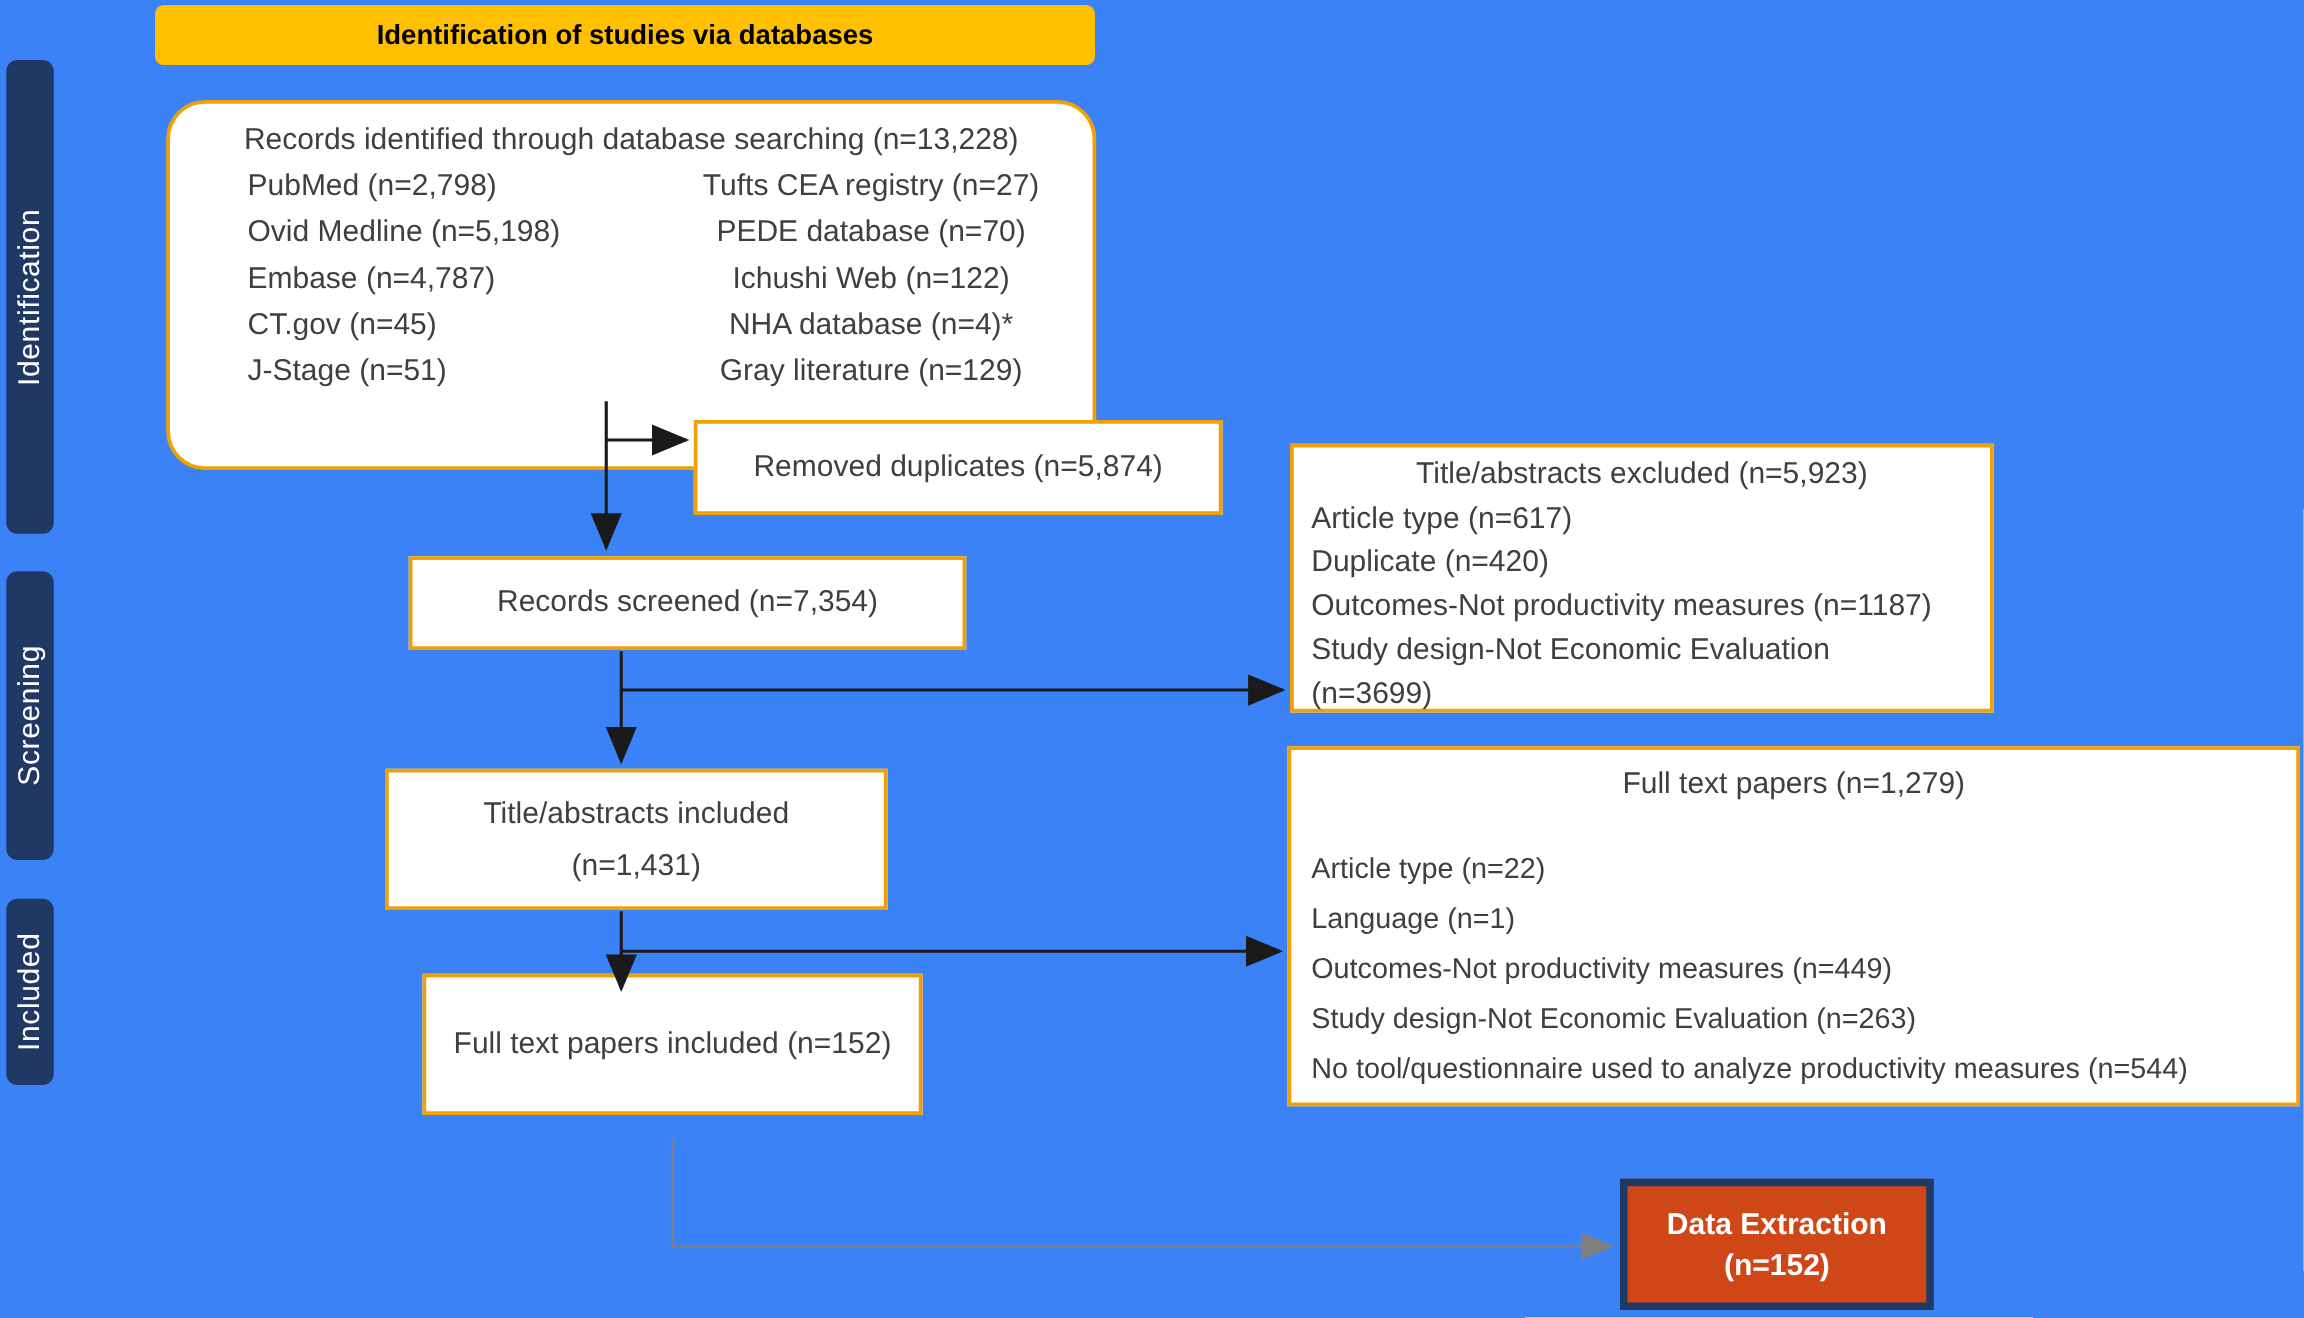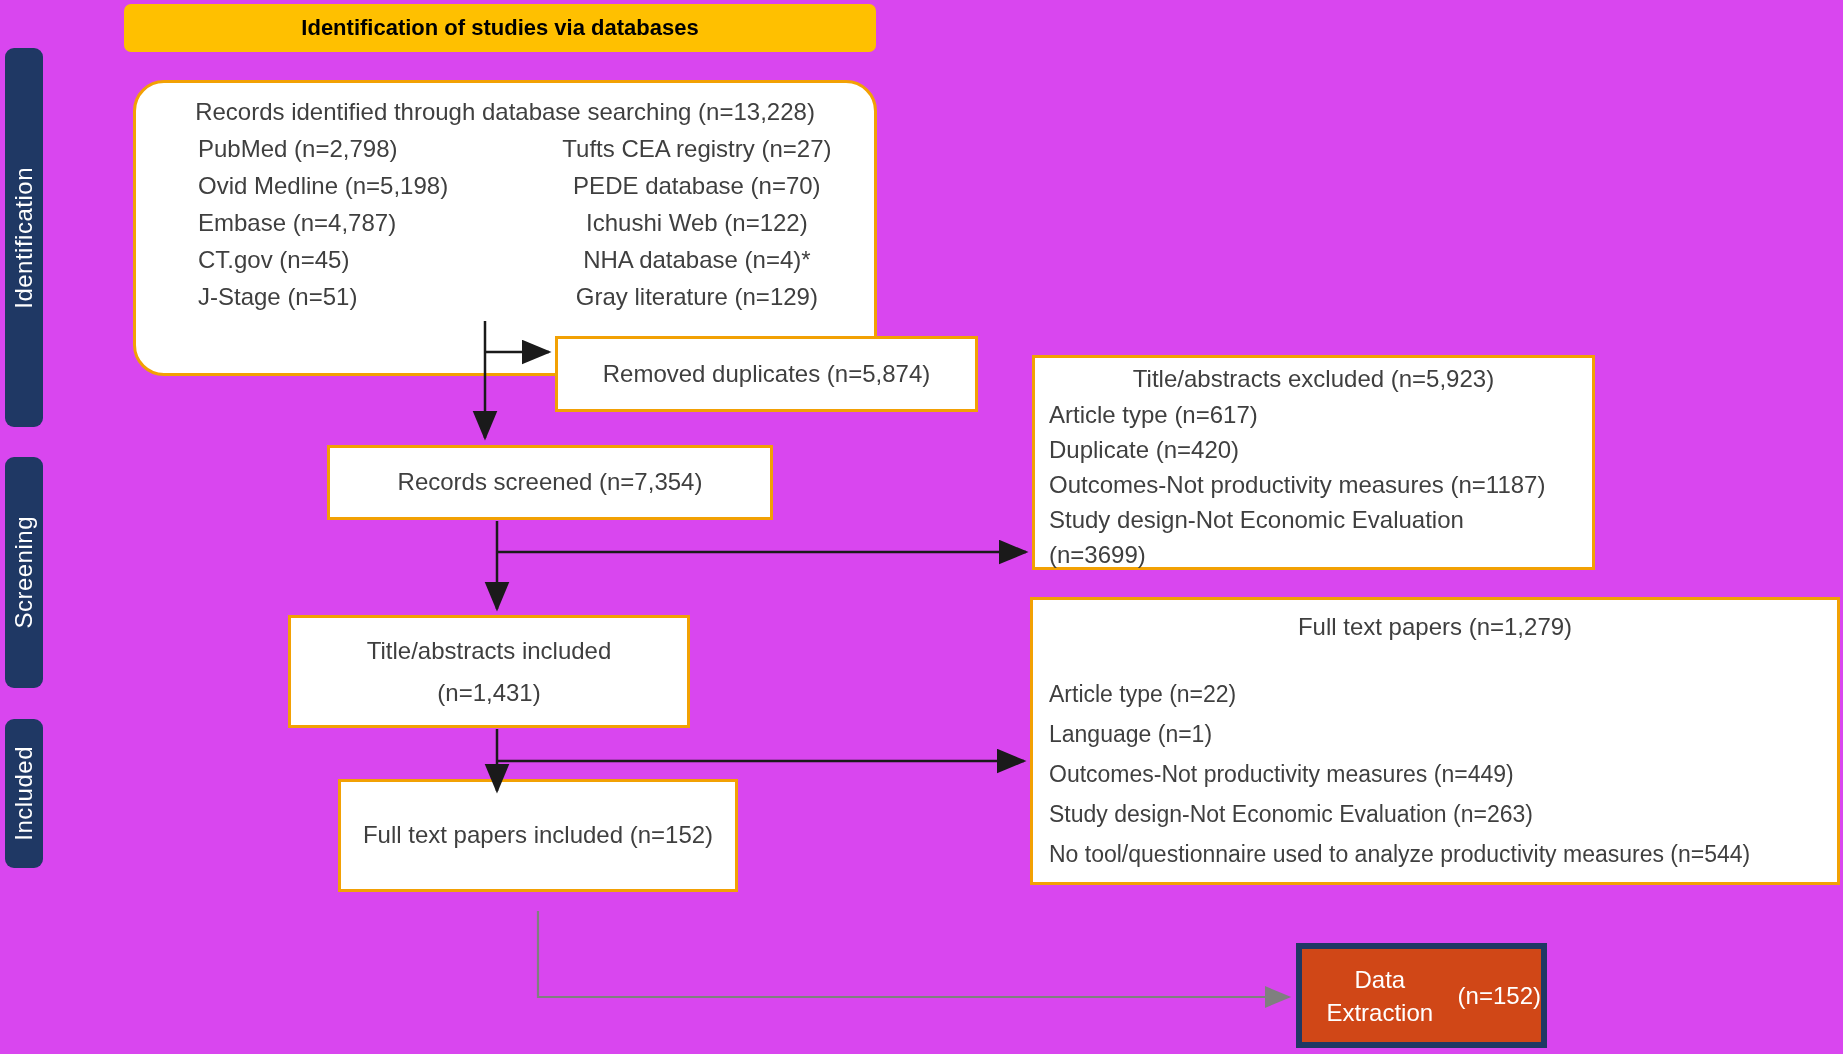--- a/index.html
+++ b/index.html
@@ -1,17 +1,17 @@
 <!DOCTYPE html>
 <html style="--gold_banner: #FFC000; --navy: #1F3864; --orange: #F2A104; --extraction_red: #D04717; --body_text: #3F3F3F; --connector_black: #1A1A1A; --connector_gray: #7F7F7F;"><head>
 <meta charset="utf-8">
 <style>
   html,body{margin:0;padding:0;background:#fff;}
   .canvas{
-    position:relative;width:1843px;height:1054px;background:#d946ef;
+    position:relative;width:1843px;height:1054px;background:#3b82f6;
     font-family:"Liberation Sans","DejaVu Sans",sans-serif;
     color:var(--body_text,#3F3F3F);
     overflow:hidden;
   }
   .abs{position:absolute;box-sizing:border-box;}
 
   
   .banner{
     left:124px;top:4px;width:752px;height:48px;
     background:var(--gold_banner,#FFC000);
@@ -47,35 +47,35 @@
   .id-grid .l{padding-left:62px;line-height:37px;text-align:left;}
   .id-grid .r{text-align:center;line-height:37px;}
 
   .box-removed{left:555px;top:336px;width:423px;height:76px;}
   .box-screened{left:327px;top:445px;width:446px;height:75px;}
 
   .box-excluded{left:1032px;top:355px;width:563px;height:215px;padding:3px 14px 0 14px;}
   .box-excluded .title{text-align:center;line-height:36px;}
   .box-excluded .item{text-align:left;line-height:35px;}
 
-  .box-ta-included{left:288px;top:615px;width:402px;height:113px;flex-direction:column;line-height:42px;}
+  .box-ta-included{left:308px;top:615px;width:402px;height:113px;flex-direction:column;line-height:42px;}
 
   .box-fulltext{left:1030px;top:597px;width:810px;height:288px;padding:14px 16px 0 16px;}
   .box-fulltext .title{text-align:center;line-height:26px;}
   .box-fulltext .items{margin-top:34px;}
   .box-fulltext .item{text-align:left;line-height:40px;font-size:23px;}
 
   .box-ft-included{left:338px;top:779px;width:400px;height:113px;}
 
   .box-extraction{
     left:1296px;top:943px;width:251px;height:105px;
     background:var(--extraction_red,#D04717);
     border:6px solid var(--navy,#1F3864);
-    display:flex;flex-direction:row;align-items:center;justify-content:flex-end;
-    color:#fff;font-weight:normal;font-size:24px;line-height:33px;text-align:center;
+    display:flex;flex-direction:column;align-items:center;justify-content:center;
+    color:#fff;font-weight:bold;font-size:24px;line-height:33px;text-align:center;
   }
 
   svg.connectors{position:absolute;left:0;top:0;pointer-events:none;}
 </style>
 </head>
 <body>
 
 <div class="canvas">
 
   <div class="abs banner">

